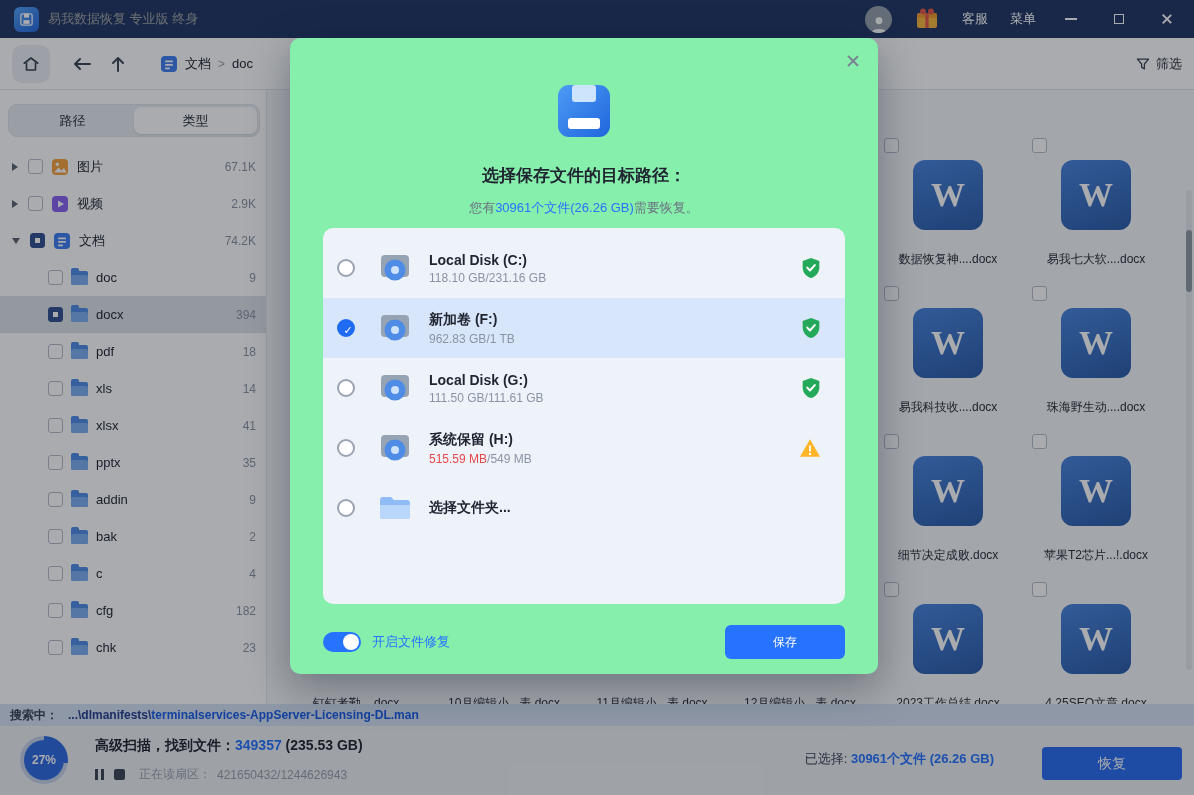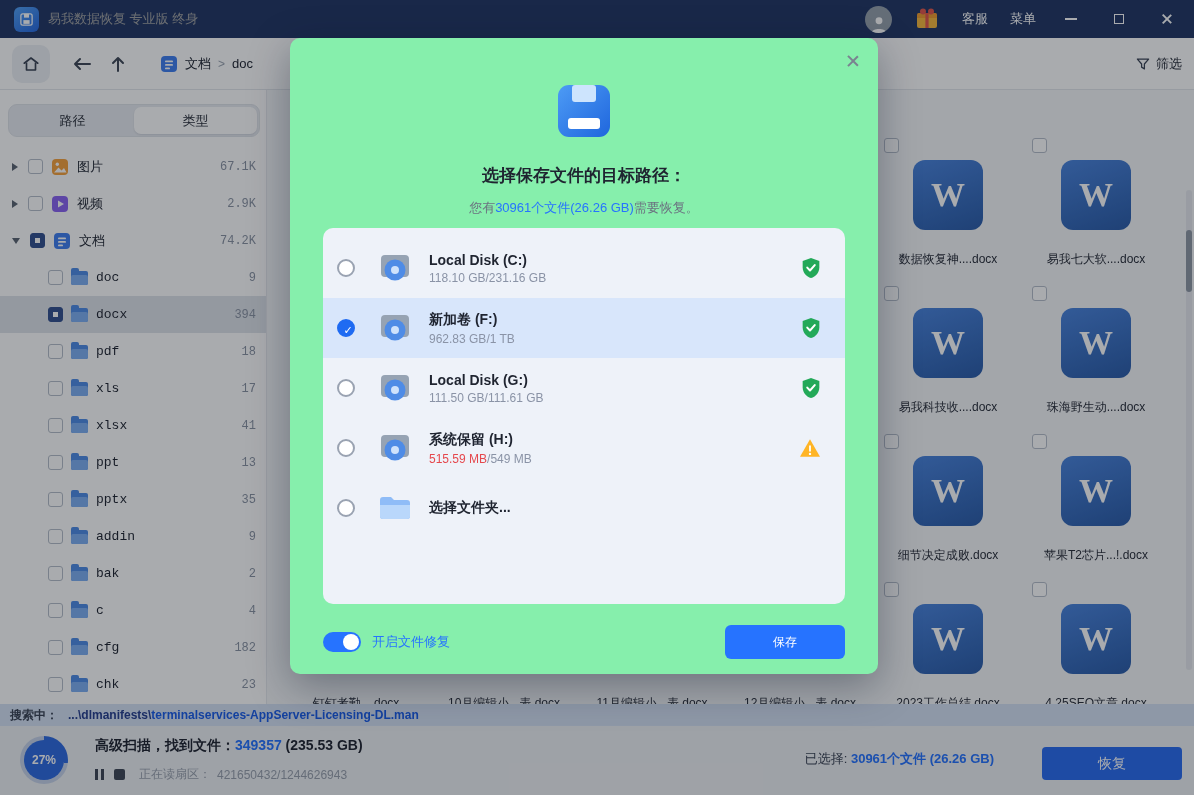--- a/index.html
+++ b/index.html
@@ -28,21 +28,21 @@
   .crumb { display:flex; align-items:center; margin-left:26px; gap:7px; }
   .crumb-label { font-size:13px; color:#1f2430; }
   .crumb-sep { font-size:12px; color:#9aa3b0; }
   .tbar-right { margin-left:auto; display:flex; align-items:center; gap:24px; }
   .filterbtn { display:flex; align-items:center; gap:6px; font-size:13px; color:#1f2430; }
   .search { width:196px; height:34px; background:#f2f4f7; border-radius:6px; display:flex; align-items:center; padding:0 10px; }
   .search input { flex:1; border:none; outline:none; background:transparent; font-size:13px; color:#3a4354; font-family:inherit; }
   .search input::placeholder { color:#98a2b0; }
 
   
-  .sidebar { position:absolute; left:0; top:90px; width:267px; height:614px; background:#ffffff; border-right:1px solid #e7eaee;font-family:Liberation Mono, monospace; }
+  .sidebar { position:absolute; left:0; top:90px; width:267px; height:614px; background:#ffffff; border-right:1px solid #e7eaee; }
   .tabs { position:absolute; left:8px; top:14px; width:252px; height:33px; background:#e9ecf1; border:1px solid #dfe3e9; border-radius:9px; display:flex; padding:2px; }
   .tab { flex:1; display:flex; align-items:center; justify-content:center; font-size:13px; color:#2a2f3a; border-radius:7px; }
   .tab.active { background:#ffffff; box-shadow:0 1px 2px rgba(30,40,70,.12); }
   .tree { position:absolute; left:0; top:58px; width:100%; }
   .trow { height:37px; display:flex; align-items:center; font-size:13px; color:#1f2430; padding-right:10px; }
   .trow.selected { background:#dfe3ea; }
   .tri { width:0; height:0; margin-left:12px; }
   .tri.right { border-left:6px solid #5b6472; border-top:4.5px solid transparent; border-bottom:4.5px solid transparent; }
   .tri.down { border-top:6px solid #5b6472; border-left:4.5px solid transparent; border-right:4.5px solid transparent; }
   .cb { width:15px; height:15px; border:1.5px solid #b6bec9; border-radius:3px; background:#fff; flex:none; }
@@ -276,44 +276,34 @@
       </div>
 
       <div class="trow child">
         <span class="cb"></span>
         <span class="folder16">
             <i class="ftab"></i>
             <i class="fback"></i>
             <i class="ffront"></i>
           </span>
         <span class="tlabel">xls</span>
-        <span class="tcount">17</span>
+        <span class="tcount">14</span>
       </div>
 
       <div class="trow child">
         <span class="cb"></span>
         <span class="folder16">
             <i class="ftab"></i>
             <i class="fback"></i>
             <i class="ffront"></i>
           </span>
         <span class="tlabel">xlsx</span>
         <span class="tcount">41</span>
       </div>
 
-      <div class="trow child">
-        <span class="cb"></span>
-        <span class="folder16">
-            <i class="ftab"></i>
-            <i class="fback"></i>
-            <i class="ffront"></i>
-          </span>
-        <span class="tlabel">ppt</span>
-        <span class="tcount">13</span>
-      </div>
 
       <div class="trow child">
         <span class="cb"></span>
         <span class="folder16">
             <i class="ftab"></i>
             <i class="fback"></i>
             <i class="ffront"></i>
           </span>
         <span class="tlabel">pptx</span>
         <span class="tcount">35</span>

